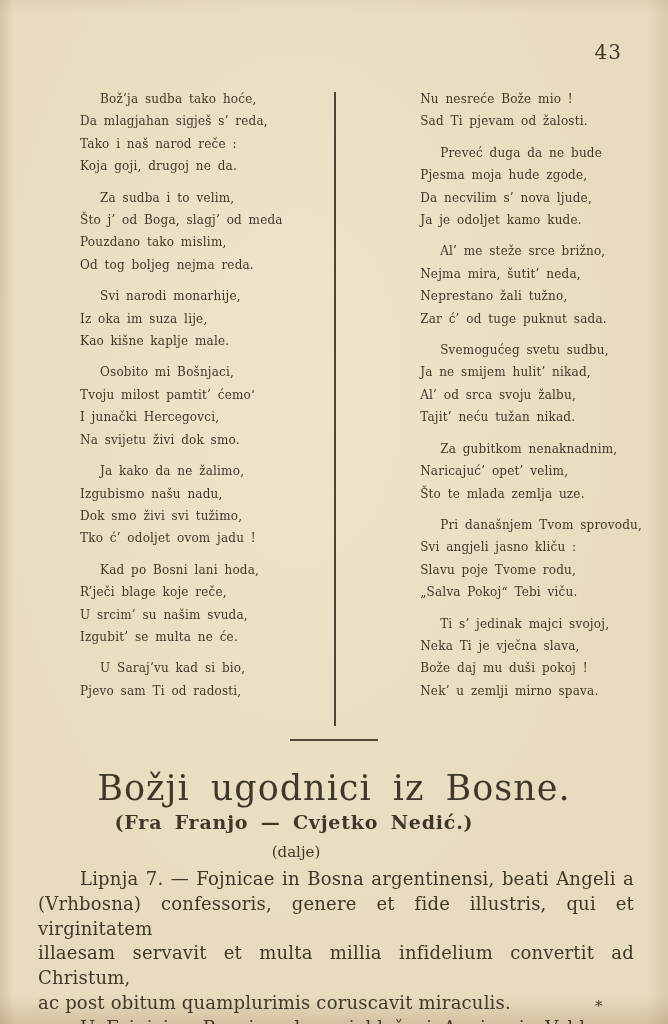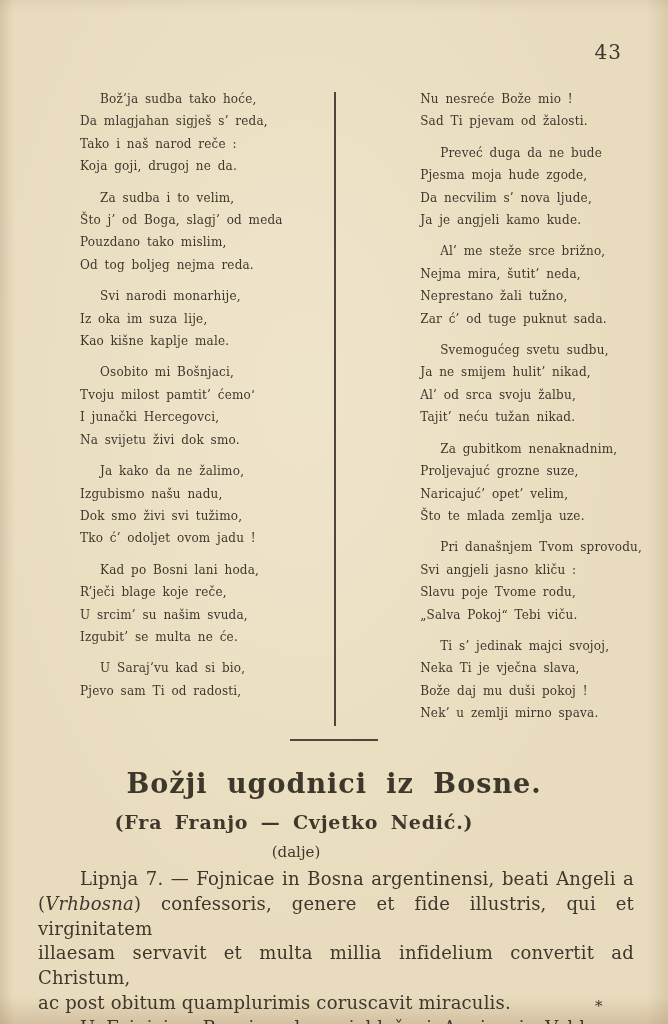--- a/index.html
+++ b/index.html
@@ -49,21 +49,21 @@
   .poem-line{white-space:nowrap;}
   .poem-line.indent{padding-left:20px;}
   .section-rule{
     position:absolute;top:739px;left:290px;
     width:88px;height:2px;
     background:var(--divider);
   }
   .section-title{
     position:absolute;top:768px;left:0;width:668px;
     margin:0;text-align:center;
-    font-size:27px;font-weight:bold;
+    font-size:35px;font-weight:normal;
     letter-spacing:1px;word-spacing:9px;
   }
   .section-subtitle{
     position:absolute;top:811px;left:0;width:588px;
     margin:0;text-align:center;
     font-size:19px;font-weight:bold;
     letter-spacing:0.8px;word-spacing:5px;
   }
   .continuation{
     position:absolute;top:843px;left:0;width:592px;
@@ -76,21 +76,21 @@
   }
   .prose-line{
     text-align:justify;
     text-align-last:justify;
   }
   .prose-line.noslast{
     text-align:left;
     text-align-last:left;
   }
   .prose-line.indent{text-indent:42px;}
-  .prose .it{font-style:italic;}
+  .prose .it{}
   .footnote-mark{
     position:absolute;left:595px;top:997px;
     font-size:15px;
   }
 </style>
 </head>
 <body>
 
 <div class="page">
 
@@ -140,37 +140,36 @@
       </div>
     <div class="poem-col right" id="col-right">
         <div class="stanza">
           <div class="poem-line">Nu nesreće Bože mio !</div>
           <div class="poem-line">Sad Ti pjevam od žalosti.</div>
         </div>
         <div class="stanza">
           <div class="poem-line indent">Preveć duga da ne bude</div>
           <div class="poem-line">Pjesma moja hude zgode,</div>
           <div class="poem-line">Da necvilim s’ nova ljude,</div>
-          <div class="poem-line">Ja je angjeli kamo kude.</div>
+          <div class="poem-line">Ja je odoljet kamo kude.</div>
         </div>
         <div class="stanza">
           <div class="poem-line indent">Al’ me steže srce brižno,</div>
           <div class="poem-line">Nejma mira, šutit’ neda,</div>
           <div class="poem-line">Neprestano žali tužno,</div>
           <div class="poem-line">Zar ć’ od tuge puknut sada.</div>
         </div>
         <div class="stanza">
           <div class="poem-line indent">Svemogućeg svetu sudbu,</div>
           <div class="poem-line">Ja ne smijem hulit’ nikad,</div>
           <div class="poem-line">Al’ od srca svoju žalbu,</div>
           <div class="poem-line">Tajit’ neću tužan nikad.</div>
         </div>
         <div class="stanza">
           <div class="poem-line indent">Za gubitkom nenaknadnim,</div>
-          <div class="poem-line">Proljevajuć grozne suze,</div>
           <div class="poem-line">Naricajuć’ opet’ velim,</div>
           <div class="poem-line">Što te mlada zemlja uze.</div>
         </div>
         <div class="stanza">
           <div class="poem-line indent">Pri današnjem Tvom sprovodu,</div>
           <div class="poem-line">Svi angjeli jasno kliču :</div>
           <div class="poem-line">Slavu poje Tvome rodu,</div>
           <div class="poem-line">„Salva Pokoj“ Tebi viču.</div>
         </div>
         <div class="stanza">

